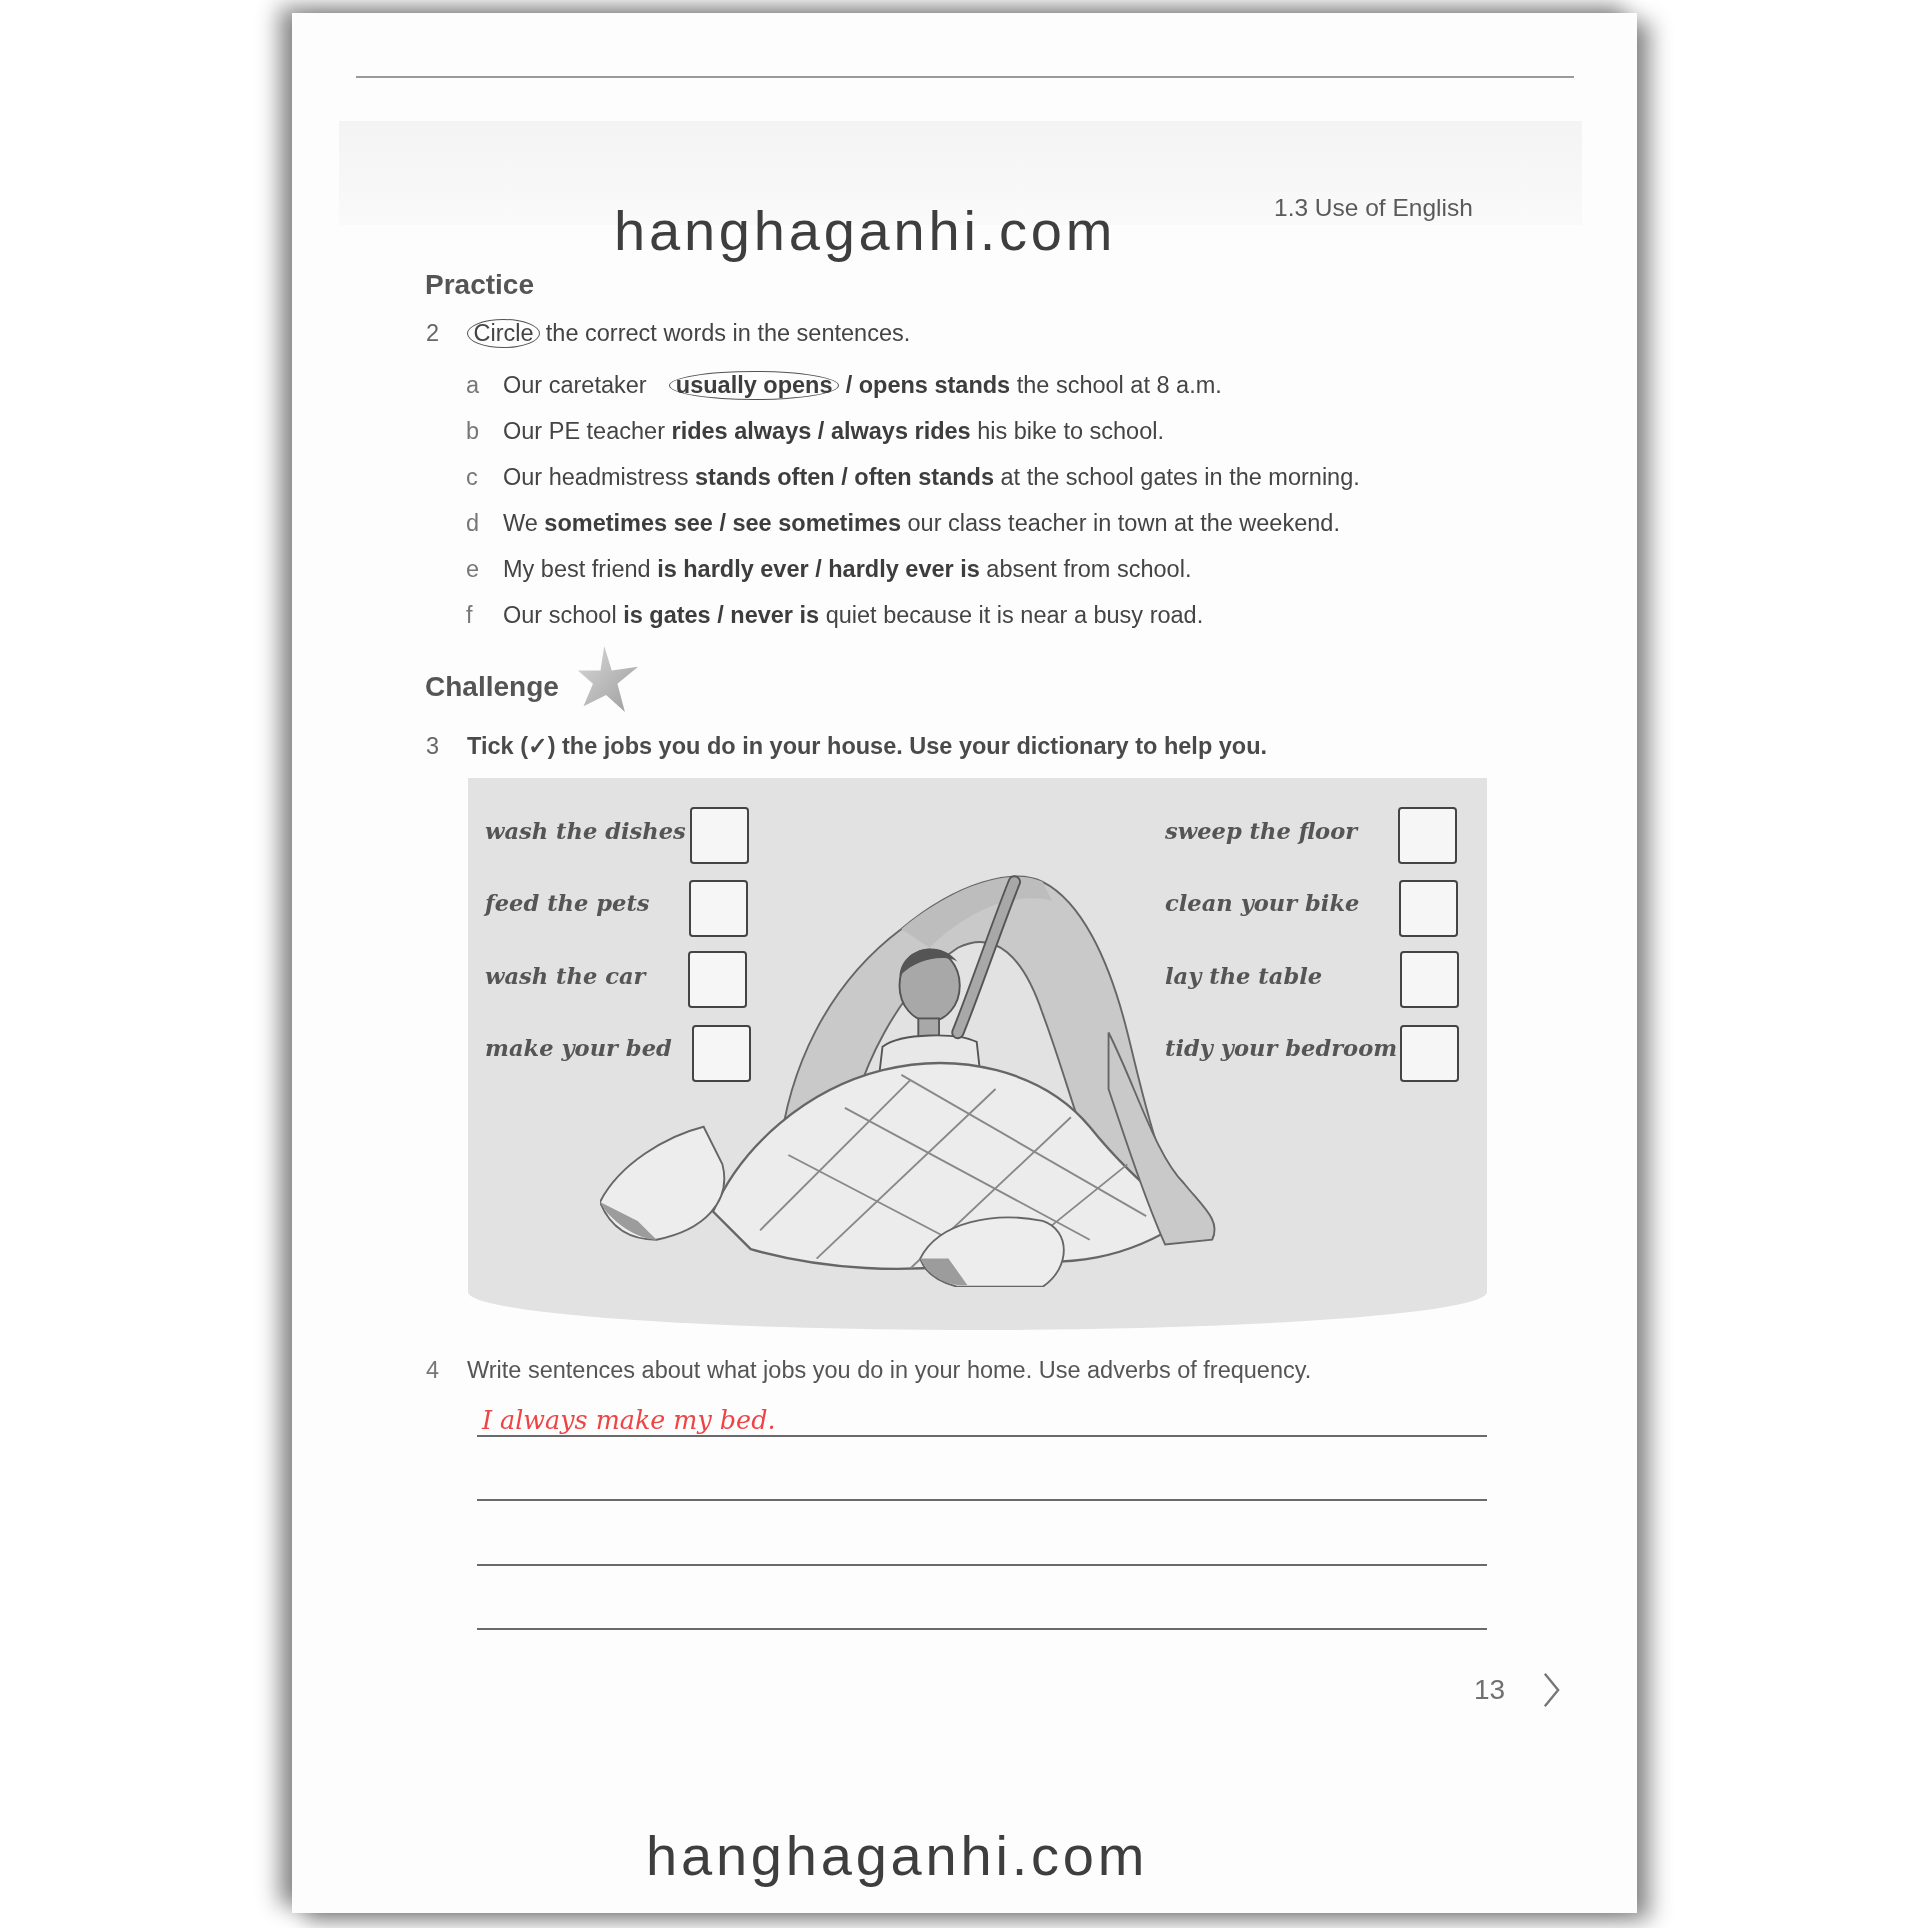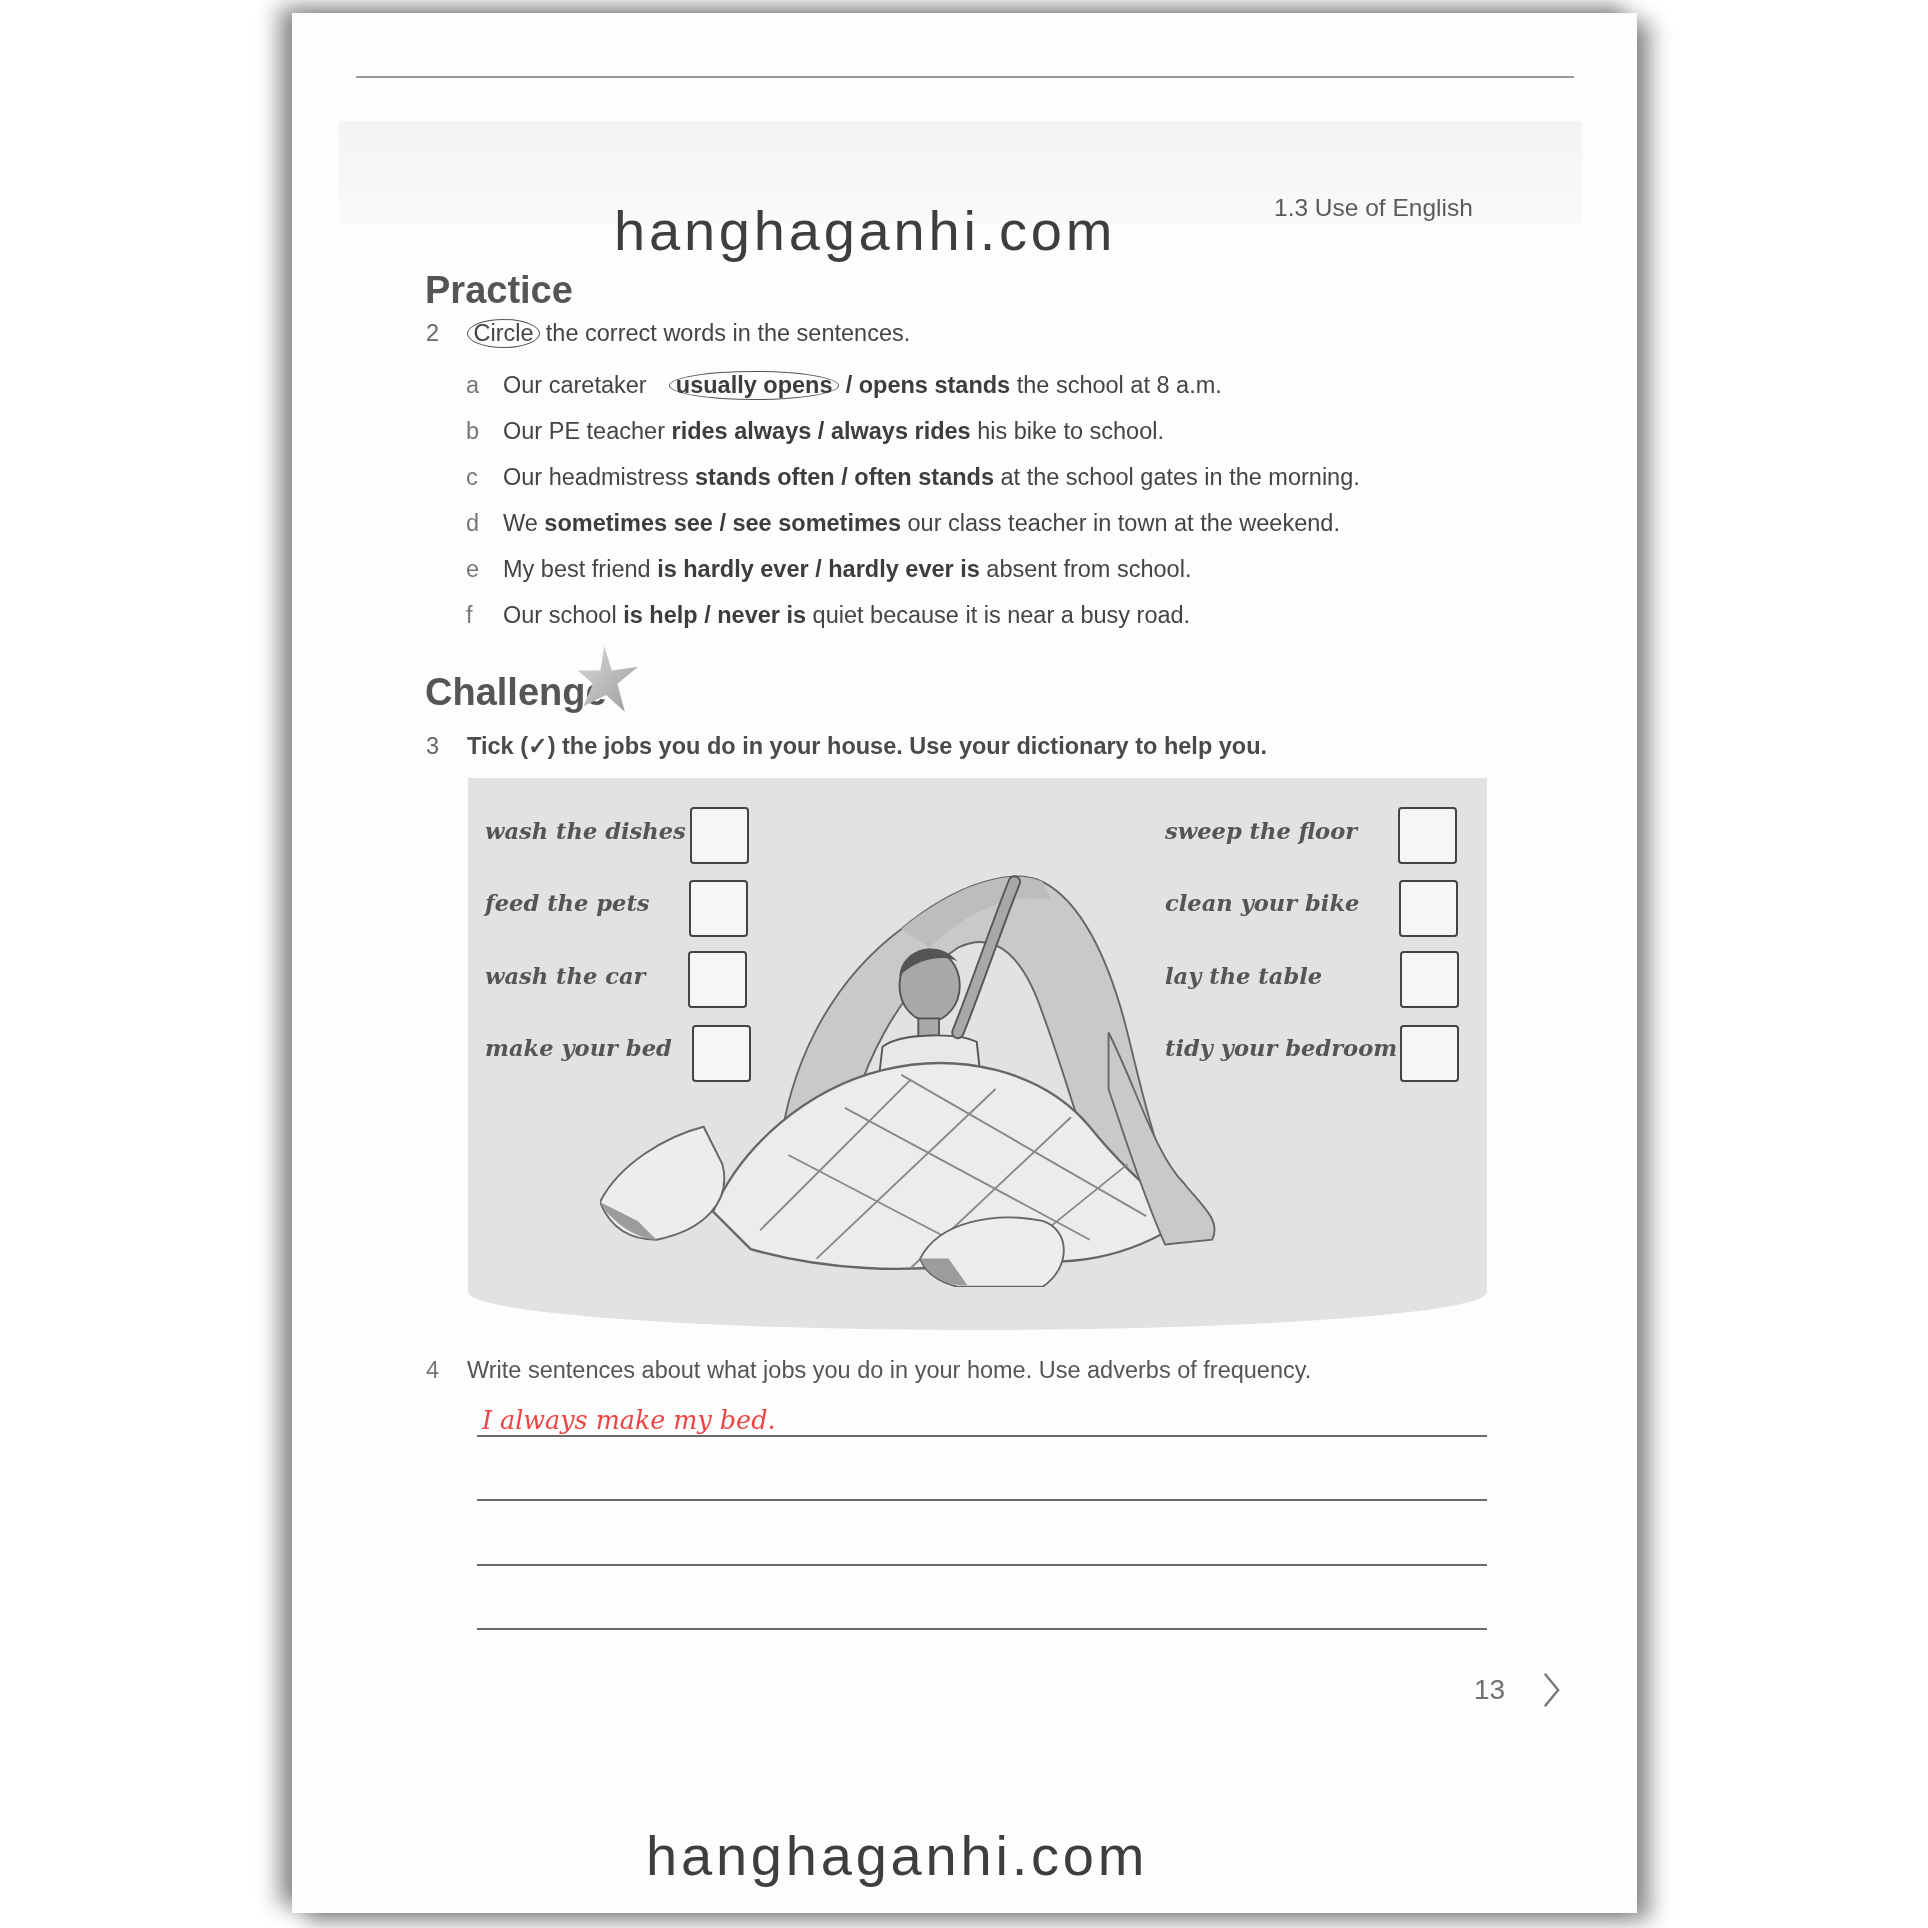--- a/index.html
+++ b/index.html
@@ -11,21 +11,21 @@
     position:absolute; left:292px; top:13px; width:1345px; height:1900px; background:#fdfdfd;
     box-shadow: -13px -7.5px 21px rgba(0,0,0,0.45), 13px 7.5px 21px rgba(0,0,0,0.45);
   }
   .top-rule { position:absolute; left:356px; top:76px; width:1218px; height:1.9px; background:#9a9a9a; }
   .ghost-band { position:absolute; left:339px; top:121px; width:1243px; height:104px;
     background:linear-gradient(180deg, rgba(200,200,200,0.18), rgba(200,200,200,0.06)); }
   .section-tag { position:absolute; left:1274px; top:194px; font-size:24.5px; color:#5a5a5a; }
   .watermark { position:absolute; font-family:Liberation Sans, sans-serif; font-size:56px; color:#3e3e3e; letter-spacing:3.8px; }
   .wm-top { left:614px; top:198px; }
   .wm-bottom { left:646px; top:1823px; }
-  .heading { position:absolute; font-size:38px; font-weight:bold; color:#555; }
+  .heading { position:absolute; font-size:28px; font-weight:bold; color:#555; }
   .practice { left:425px; top:269px; }
   .challenge { left:425px; top:671px; }
   .star { position:absolute; left:576px; top:644px; width:64px; height:70px; }
   .instr { position:absolute; font-size:23.5px; color:#444; white-space:nowrap; }
   .instr .num { color:#666; font-weight:normal; display:inline-block; width:41px; }
   .q2 { left:426px; top:319px; }
   .circled { display:inline-block; border:1.9px solid #555; border-radius:50%; padding:0 5.6px; margin-right:5.6px; }
   .sent-list { position:absolute; left:466px; top:362px; }
   .sent { height:46px; font-size:23.5px; color:#444; white-space:nowrap; display:flex; align-items:center; }
   .sent .letter { width:37px; color:#777; }
@@ -98,21 +98,21 @@
     <span class="letter">e</span>
     <span style="white-space:pre">My best friend </span>
     <b>is hardly ever</b>
     <b style="white-space:pre"> / </b>
     <b>hardly ever is</b>
     <span style="white-space:pre"> absent from school.</span>
   </div>
   <div class="sent">
     <span class="letter">f</span>
     <span style="white-space:pre">Our school </span>
-    <b>is help</b>
+    <b>is gates</b>
     <b style="white-space:pre"> / </b>
     <b>never is</b>
     <span style="white-space:pre"> quiet because it is near a busy road.</span>
   </div>
 </div>
 
 <div class="heading challenge">Challenge</div>
 <svg class="star" viewBox="0 0 68 74">
   <defs>
       <linearGradient id="sg" x1="0" y1="0" x2="1" y2="1">

